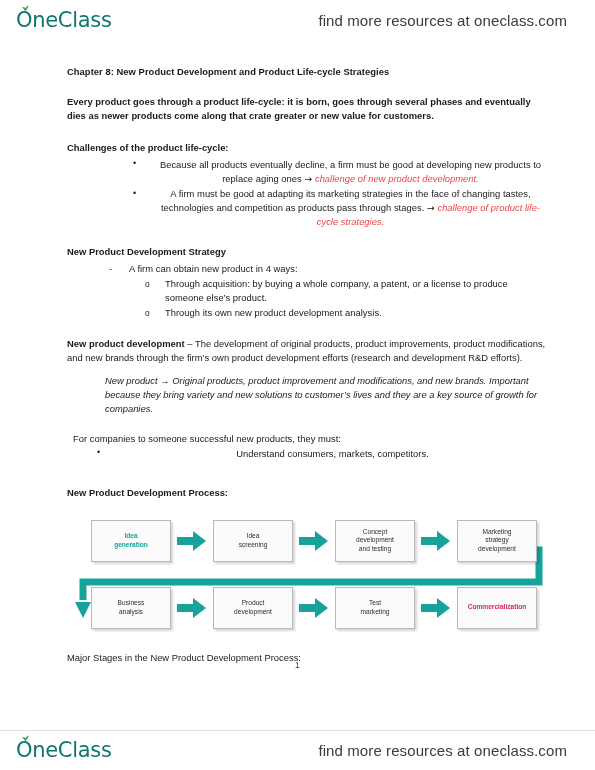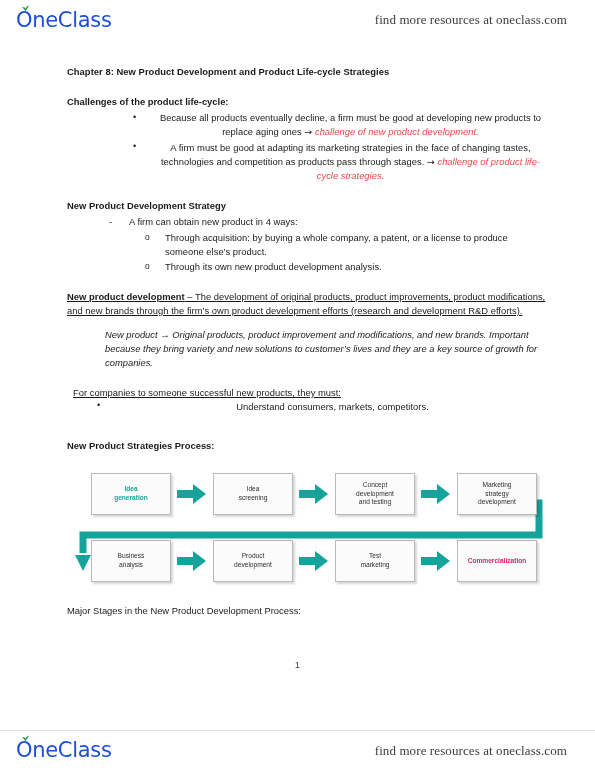--- a/index.html
+++ b/index.html
@@ -38,37 +38,37 @@
   }
   .brand-mark {
     position: relative;
     display: inline-block;
     line-height: 1;
   }
   .brand-text {
     font-family: "DejaVu Sans", sans-serif;
     font-size: 21px;
     letter-spacing: -0.3px;
-    color: #1d4ed8;
+    color: #0f766e;
     font-weight: 400;
     line-height: 1;
   }
   .leaf {
     position: absolute;
     top: -5px;
     left: 5px;
     width: 9px;
     height: 7px;
   }
   .promo {
     margin-left: auto;
-    font-size: 13px;
+    font-size: 15px;
     color: #3b3b3b;
     letter-spacing: 0.1px;
-    font-family: Liberation Serif, serif;
+    font-family: Liberation Sans, sans-serif;
   }
 
   
   .page {
     position: absolute;
     top: 40px;
     left: 1px;
     width: 595px;
     height: 690px;
     box-sizing: border-box;
@@ -93,21 +93,20 @@
     font-size: 9.4px;
     font-weight: bold;
     margin: 0 0 3px 0;
     line-height: 1.45;
   }
   .para {
     font-size: 9.4px;
     line-height: 1.5;
     margin: 0;
     letter-spacing: 0.02px;
-    text-decoration: underline;
   }
   .para-bold-lead { font-weight: normal; }
   .para-bold-lead b { font-weight: bold; }
 
   .blk { margin-bottom: 16px; }
 
   
   ul.lvl1, ul.lvl2, ul.lvl-dash {
     list-style: none;
     margin: 0;
@@ -242,20 +241,21 @@
       <span class="brand-text">OneClass</span>
     </span>
   </div>
   <div class="promo">find more resources at oneclass.com</div>
 </div>
 
 <div class="page">
 
   <div class="h-chapter">Chapter 8: New Product Development and Product Life-cycle Strategies</div>
 
+  <div class="lead">Every product goes through a product life-cycle: it is born, goes through several phases and eventually dies as newer products come along that crate greater or new value for customers.</div>
 
   <div class="blk">
     <div class="h-sub">Challenges of the product life-cycle:</div>
     <ul class="lvl1">
       <li>
         <span>Because all products eventually decline, a firm must be good at developing new products to replace aging ones</span>
         <span class="arrow-glyph">→</span>
         <span class="accent-red">challenge of new product development.</span>
       </li>
       <li>
@@ -283,21 +283,21 @@
   </div>
 
   <div class="blk">
     <p class="para" style="margin-left:6px;">For companies to someone successful new products, they must:</p>
     <ul class="lvl1" style="margin-left:28px;">
       <li>Understand consumers, markets, competitors.</li>
     </ul>
   </div>
 
   <div style="margin-top:26px;">
-    <div class="diagram-title">New Product Strategies Process:</div>
+    <div class="diagram-title">New Product Development Process:</div>
 
     <div class="diagram">
 
       <svg class="connector" viewBox="0 0 480 125">
         <path d="M451 38 L466 38 L466 70 L10 70 L10 88" stroke="#16a39b" stroke-width="7" fill="none" stroke-linecap="butt" stroke-linejoin="miter"></path>
         <path d="M10 106 L2 90 L18 90 Z" fill="#16a39b"></path>
       </svg>
 
       <div class="flow-row row-top">
         <div class="node first node-teal" style="white-space:pre-line;">Idea

